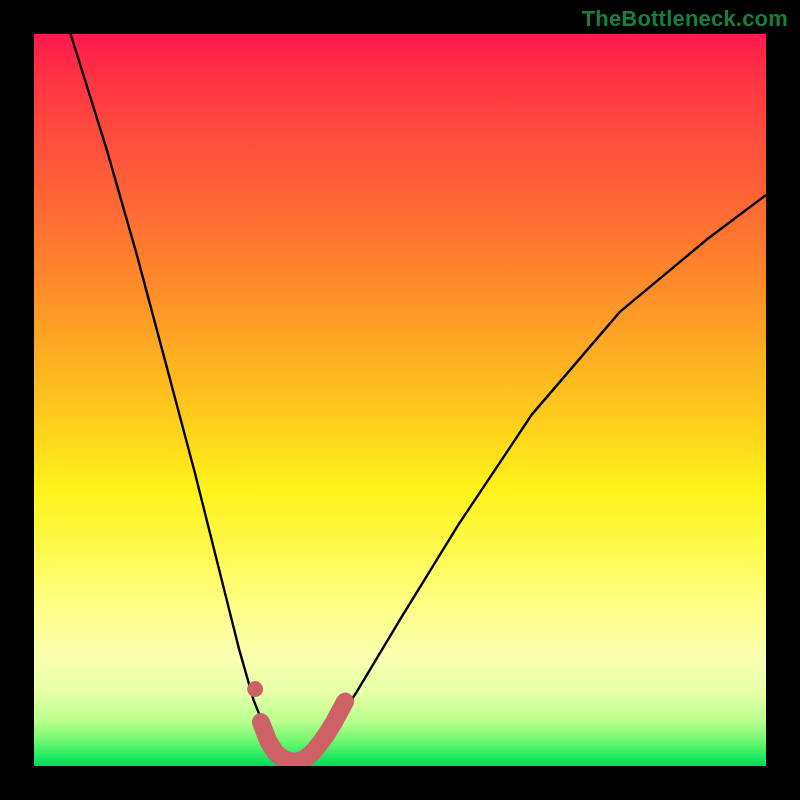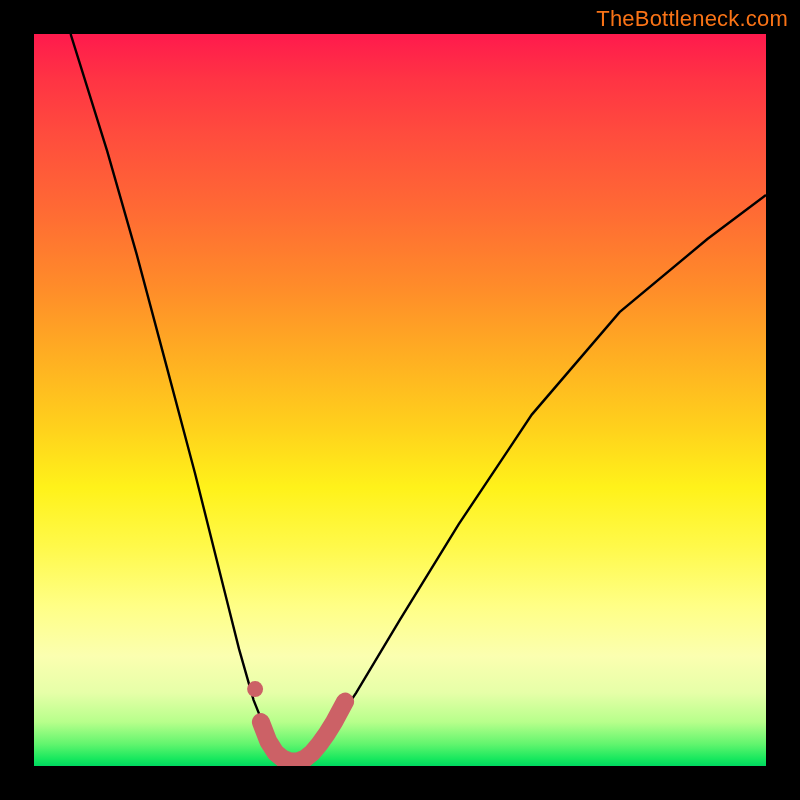--- a/index.html
+++ b/index.html
@@ -43,23 +43,23 @@
       #b7ff8b 94%,
       #62f56e 97%,
       #18e85e 99%,
       #00d860 100%
     );
   }
   .watermark {
     position: absolute;
     top: 6px;
     right: 12px;
-    color: #f97316;
+    color: #15803d;
     font-size: 22px;
-    font-weight: 400;
+    font-weight: 700;
     letter-spacing: 0.2px;
     user-select: none;
   }
   svg.curve {
     position: absolute;
     top: 0;
     left: 0;
   }
 </style>
 </head>

